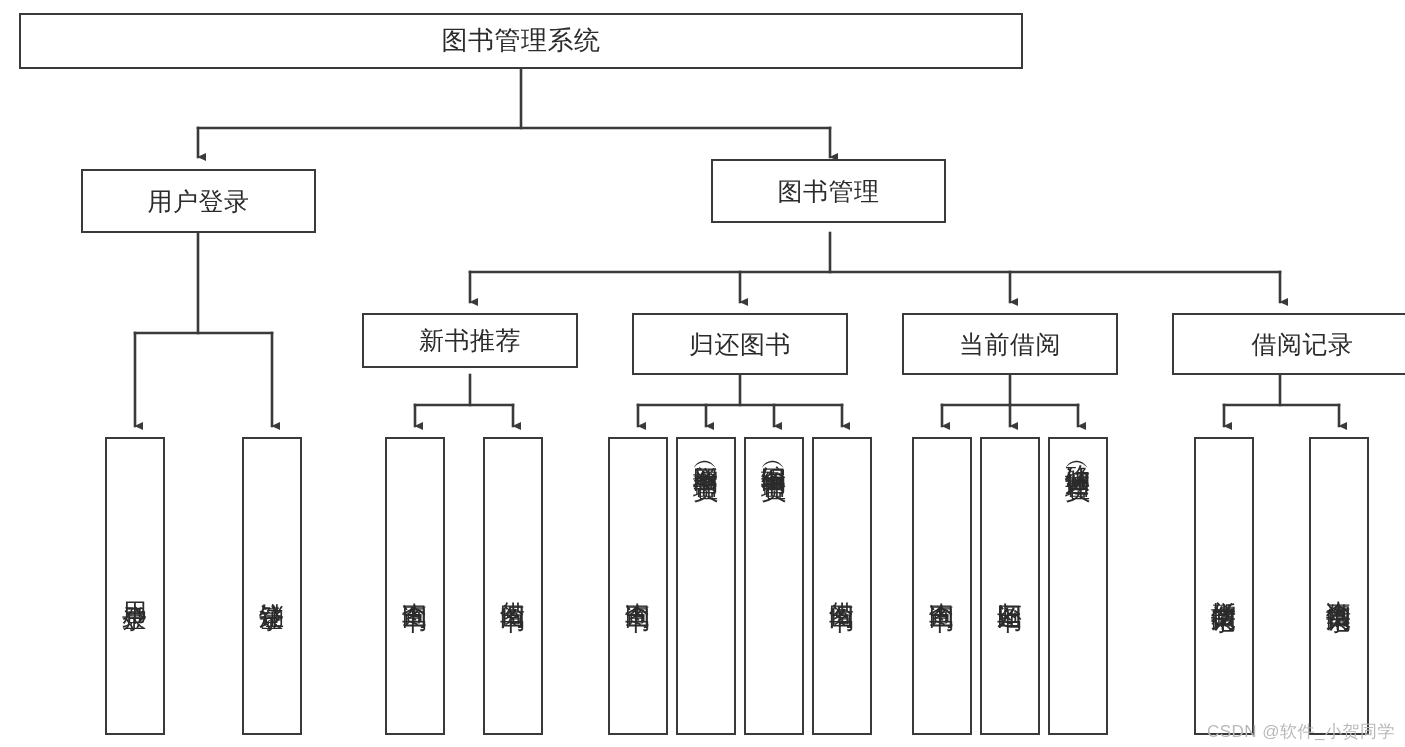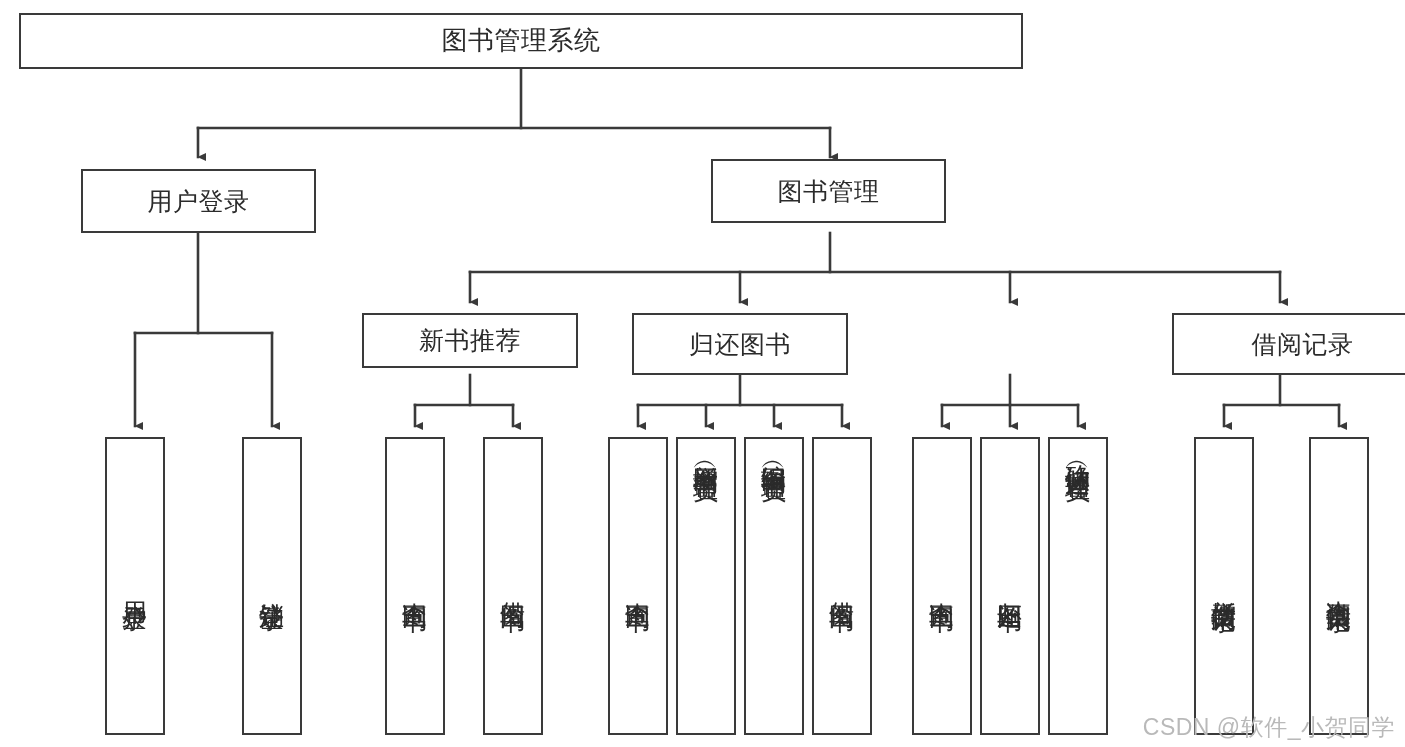--- a/index.html
+++ b/index.html
@@ -60,21 +60,21 @@
     padding-top: 6px;
   }
   .node-leaf.center-text {
     align-items: center;
     padding-top: 0;
   }
   #watermark {
     position: absolute;
     right: 10px;
     bottom: 4px;
-    font-size: 23px;
+    font-size: 17px;
     color: #b9b9b9;
     white-space: nowrap;
     letter-spacing: 0.5px;
     pointer-events: none;
   }
 </style>
 </head>
 <body>
 
 <div id="diagram-root">
@@ -140,20 +140,23 @@
   <div class="node-box" style="left:711px; top:159px; width:235px; height:64px;">
     <span class="node-label-h">图书管理</span>
   </div>
 
   <div class="node-box" style="left:362px; top:313px; width:216px; height:55px;">
     <span class="node-label-h">新书推荐</span>
   </div>
   <div class="node-box" style="left:632px; top:313px; width:216px; height:62px;">
     <span class="node-label-h">归还图书</span>
   </div>
+  <div class="node-box" style="left:902px; top:313px; width:216px; height:62px;">
+    <span class="node-label-h">当前借阅</span>
+  </div>
   <div class="node-box" style="left:1172px; top:313px; width:261px; height:62px;">
     <span class="node-label-h">借阅记录</span>
   </div>
 
   <div class="node-box node-leaf center-text" style="left:105px; top:437px; width:60px; height:298px;">
     <span class="node-label-v">用户登录</span>
   </div>
   <div class="node-box node-leaf center-text" style="left:242px; top:437px; width:60px; height:298px;">
     <span class="node-label-v">注销登录</span>
   </div>

